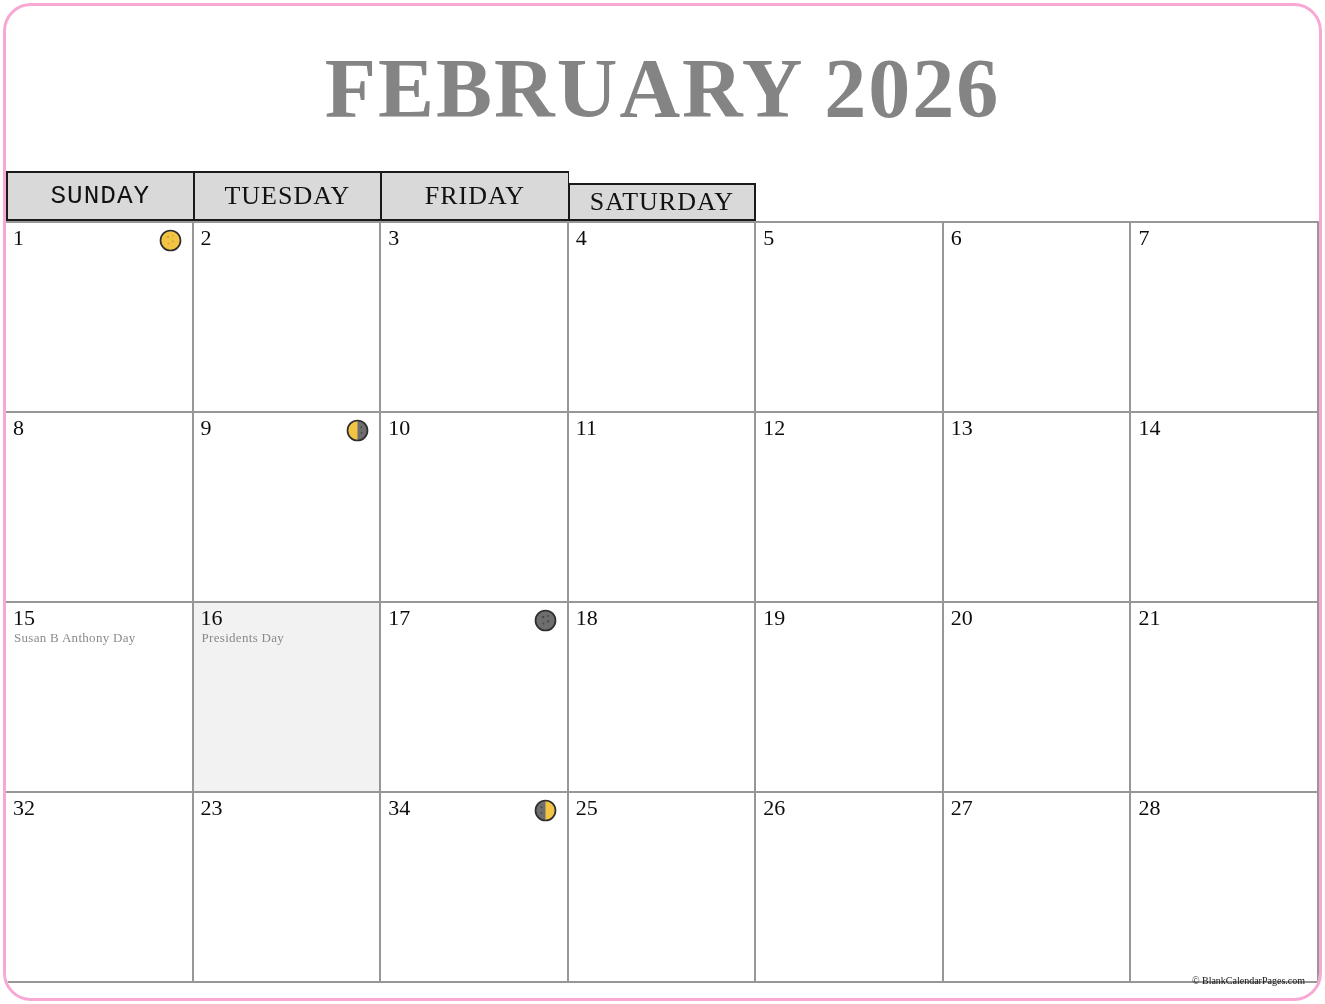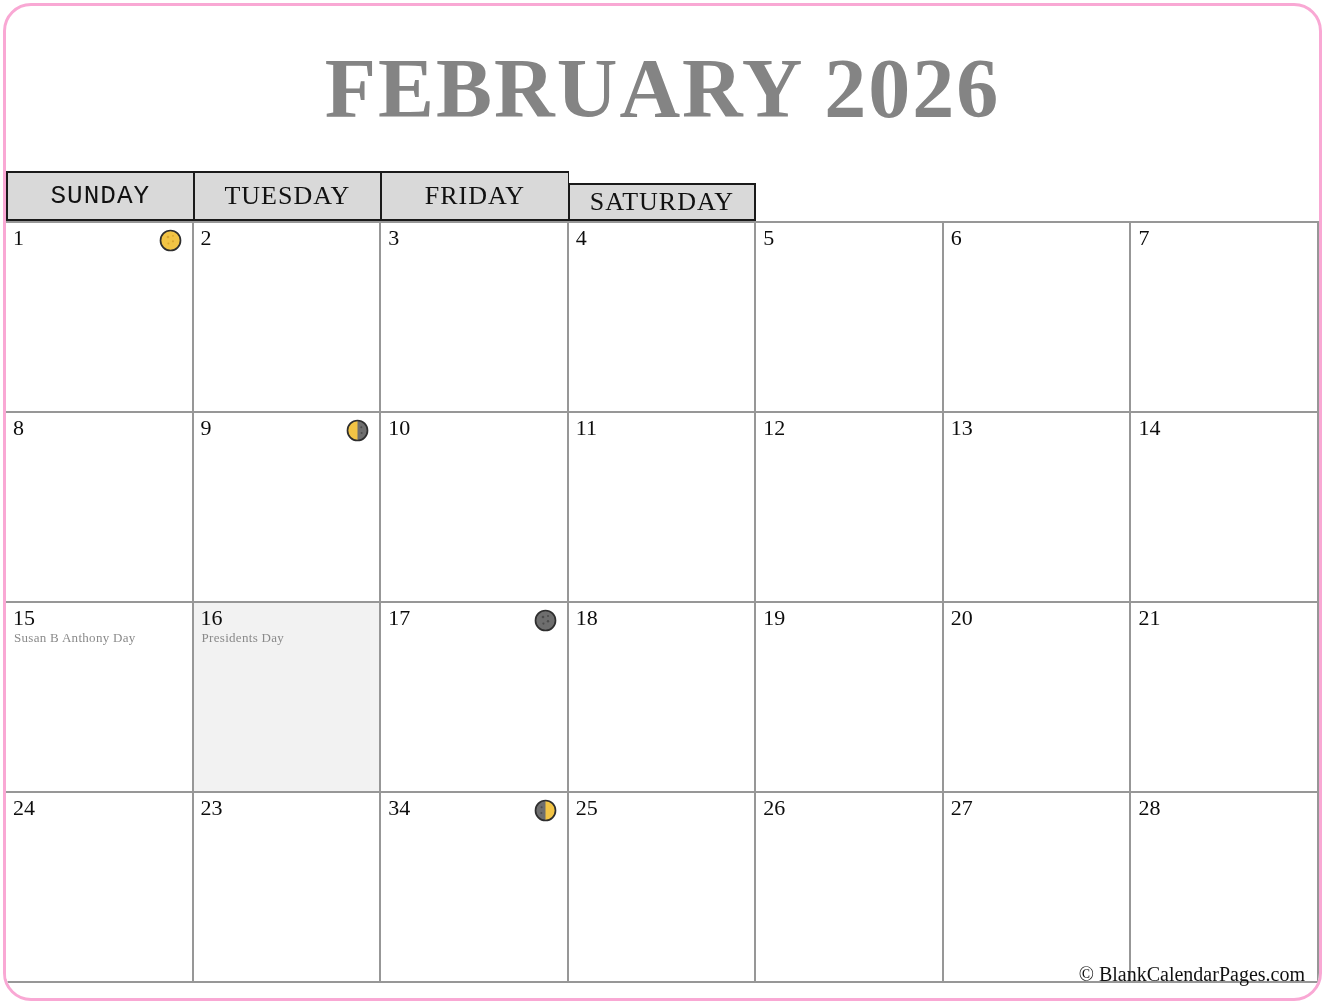--- a/index.html
+++ b/index.html
@@ -90,21 +90,21 @@
   .holiday {
     margin: 0 0 0 8px;
     font-size: 13px;
     color: #8a8a8a;
     letter-spacing: 0.3px;
   }
   .footer {
     position: absolute;
     right: 14px;
     bottom: 12px;
-    font-size: 20px;
+    font-size: 10px;
     color: #111111;
   }
 </style>
 </head>
 <body>
 
 <div class="frame">
   <div class="title-area">
     <div class="title">FEBRUARY 2026</div>
   </div>
@@ -240,21 +240,21 @@
           <span class="daynum">20</span>
         </div>
       </div>
       <div class="cell">
         <div class="cell-top">
           <span class="daynum">21</span>
         </div>
       </div>
       <div class="cell">
         <div class="cell-top">
-          <span class="daynum">24</span>
+          <span class="daynum">32</span>
         </div>
       </div>
       <div class="cell">
         <div class="cell-top">
           <span class="daynum">23</span>
         </div>
       </div>
       <div class="cell">
         <div class="cell-top">
           <span class="daynum">34</span>

